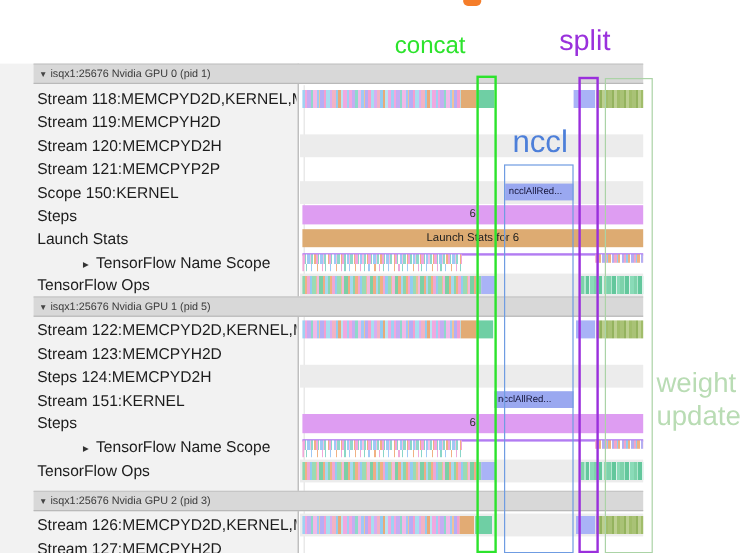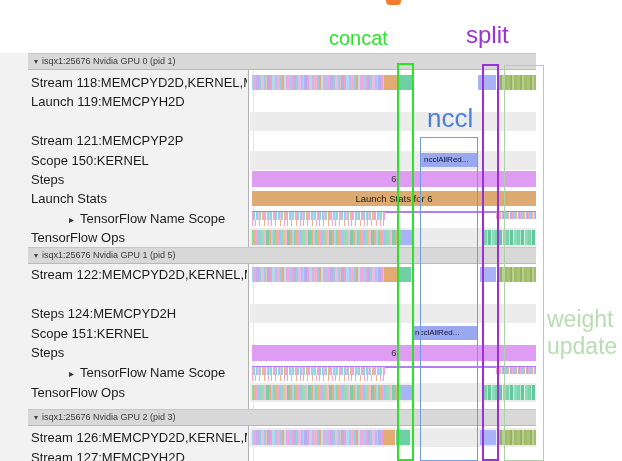--- a/index.html
+++ b/index.html
@@ -61,21 +61,22 @@
   <div class="grayrow" style="top:228px"></div>
   <div class="grayrow" style="top:304px"></div>
   <div class="grayrow" style="top:383px"></div>
   <div class="grayrow" style="top:428px"></div>
 
   <div class="sec-header" style="top:53px">
     <span class="tri">▾</span><span>isqx1:25676 Nvidia GPU 0 (pid 1)</span>
   </div>
 
   <div class="row-label" style="top:73px">Stream 118:MEMCPYD2D,KERNEL,ME</div>
-  <div class="row-label" style="top:92px">Launch 119:MEMCPYH2D</div>
+  <div class="row-label" style="top:92px">Stream 119:MEMCPYH2D</div>
+  <div class="row-label" style="top:112px">Stream 120:MEMCPYD2H</div>
   <div class="row-label" style="top:131px">Stream 121:MEMCPYP2P</div>
   <div class="row-label" style="top:151px">Scope 150:KERNEL</div>
   <div class="row-label" style="top:170px">Steps</div>
   <div class="row-label" style="top:189px">Launch Stats</div>
   <div class="row-label indent" style="top:209px">
     <span class="tri">▸</span><span>TensorFlow Name Scope</span>
   </div>
   <div class="row-label" style="top:228px">TensorFlow Ops</div>
 
   <div class="seg g-stream" style="top:75px;left:252px;width:132px"></div>
@@ -97,22 +98,23 @@
 
   <div class="seg g-tfops-l" style="top:230px;left:252px;width:149px"></div>
   <div class="seg solid-blue" style="top:230px;left:401px;width:12px"></div>
   <div class="seg g-tfops-r" style="top:230px;left:484px;width:52px"></div>
 
   <div class="sec-header" style="top:247px">
     <span class="tri">▾</span><span>isqx1:25676 Nvidia GPU 1 (pid 5)</span>
   </div>
 
   <div class="row-label" style="top:265px">Stream 122:MEMCPYD2D,KERNEL,MI</div>
+  <div class="row-label" style="top:285px">Stream 123:MEMCPYH2D</div>
   <div class="row-label" style="top:304px">Steps 124:MEMCPYD2H</div>
-  <div class="row-label" style="top:324px">Scope 151:KERNEL</div>
+  <div class="row-label" style="top:324px">Stream 151:KERNEL</div>
   <div class="row-label" style="top:343px">Steps</div>
   <div class="row-label indent" style="top:363px">
     <span class="tri">▸</span><span>TensorFlow Name Scope</span>
   </div>
   <div class="row-label" style="top:383px">TensorFlow Ops</div>
 
   <div class="seg g-stream" style="top:267px;left:252px;width:132px"></div>
   <div class="seg solid-tan" style="top:267px;left:384px;width:13px"></div>
   <div class="seg solid-teal" style="top:267px;left:397px;width:14px"></div>
   <div class="seg solid-blue" style="top:267px;left:480px;width:16px"></div>

